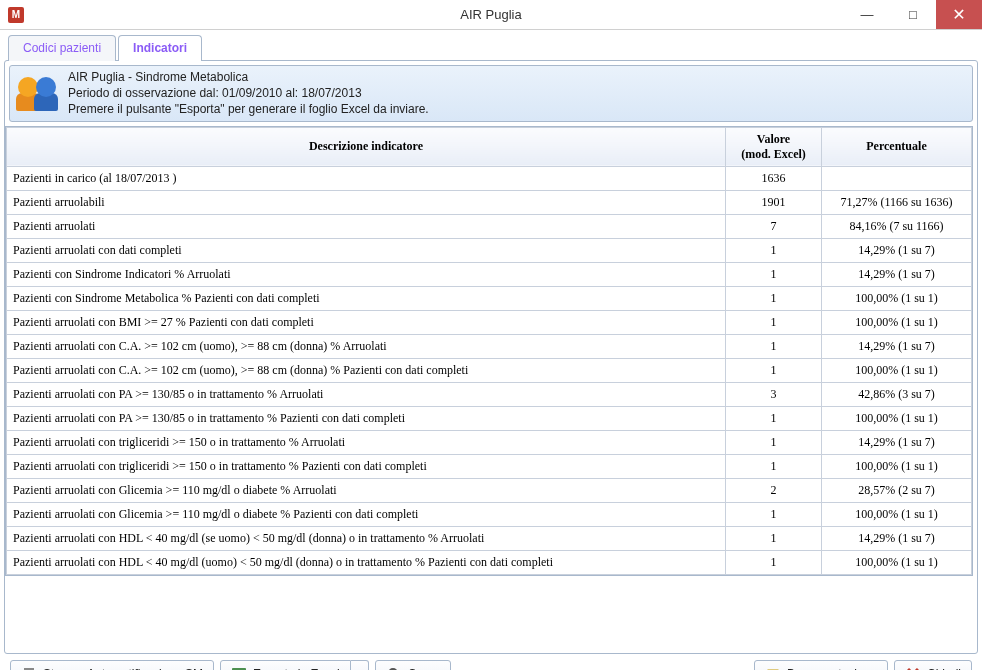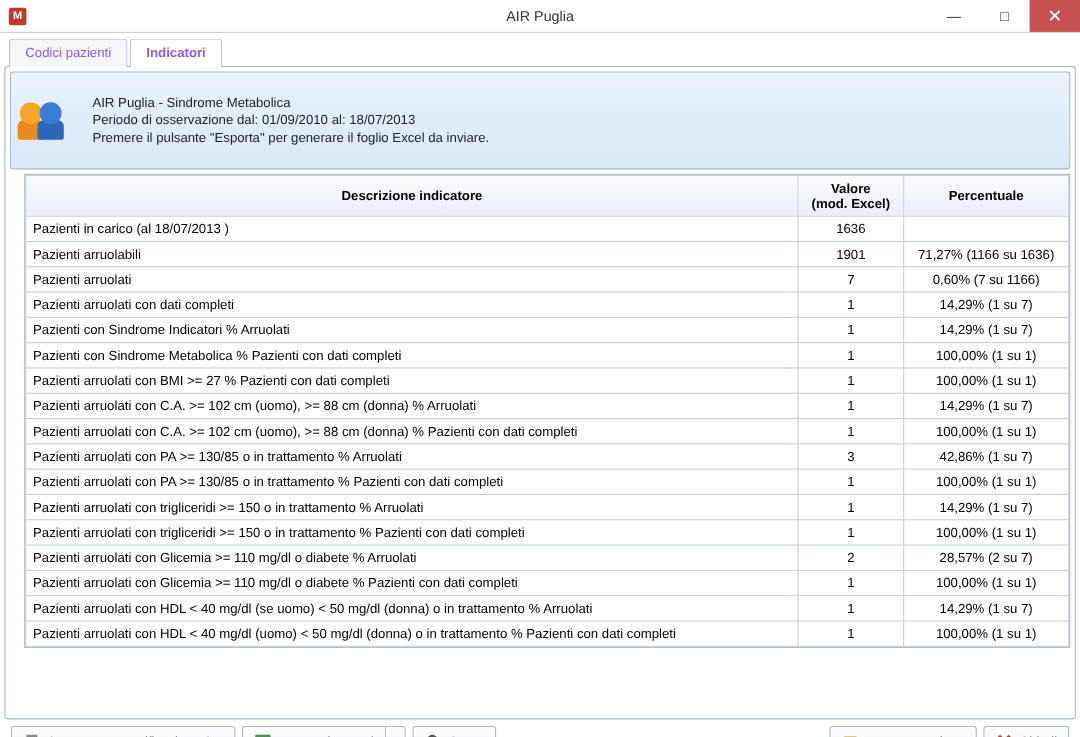--- a/index.html
+++ b/index.html
@@ -83,24 +83,24 @@
     border: 1px solid #a8b8cc;
     border-radius: 3px;
     min-height: 594px;
     background: #fff;
   }
   .infobar {
     margin: 4px;
     border: 1px solid #a8b8cc;
     border-radius: 3px;
     background: linear-gradient(#eaf2fb, #d9e7f7);
-    padding: 19px 8px;
-    display: flex;
-    align-items: center;
-    gap: 28px;
+    padding: 3px 8px;
+    display: flex;
+    align-items: center;
+    gap: 12px;
   }
   .people-icon {
     width: 38px; height: 36px;
     position: relative;
     flex-shrink: 0;
   }
   .people-icon .p1, .people-icon .p2 {
     position: absolute;
     width: 20px; height: 20px;
     border-radius: 50%;
@@ -111,22 +111,23 @@
   .people-icon .b1, .people-icon .b2 {
     position: absolute;
     width: 24px; height: 18px;
     border-radius: 6px 6px 2px 2px;
     bottom: 0;
   }
   .people-icon .b1 { left: -2px; background: #e78b1e; }
   .people-icon .b2 { right: -2px; background: #2d66b9; }
   .infobar-text { line-height: 1.35; color: #222; }
   .grid-wrap {
-    margin: 0 4px 4px 17px;
-    border: 1px solid #a8b8cc;
+    margin: 0 4px 4px 0;
+    border: 1px solid #a8b8cc;
+    font-family: Liberation Serif, serif;
   }
   table.grid {
     width: 100%;
     border-collapse: collapse;
     table-layout: fixed;
   }
   table.grid th, table.grid td {
     border: 1px solid #c8d0dc;
     padding: 4px 6px;
     font-size: 12px;
@@ -239,21 +240,21 @@
               <td class="c-pct"></td>
             </tr>
             <tr>
               <td>Pazienti arruolabili</td>
               <td class="c-val">1901</td>
               <td class="c-pct">71,27% (1166 su 1636)</td>
             </tr>
             <tr>
               <td>Pazienti arruolati</td>
               <td class="c-val">7</td>
-              <td class="c-pct">0,60% (7 su 1166)</td>
+              <td class="c-pct">84,16% (7 su 1166)</td>
             </tr>
             <tr>
               <td>Pazienti arruolati con dati completi</td>
               <td class="c-val">1</td>
               <td class="c-pct">14,29% (1 su 7)</td>
             </tr>
             <tr>
               <td>Pazienti con Sindrome Indicatori  % Arruolati</td>
               <td class="c-val">1</td>
               <td class="c-pct">14,29% (1 su 7)</td>
@@ -274,21 +275,21 @@
               <td class="c-pct">14,29% (1 su 7)</td>
             </tr>
             <tr>
               <td>Pazienti arruolati con C.A. &gt;= 102 cm (uomo), &gt;= 88 cm (donna) % Pazienti con dati completi</td>
               <td class="c-val">1</td>
               <td class="c-pct">100,00% (1 su 1)</td>
             </tr>
             <tr>
               <td>Pazienti arruolati con PA &gt;= 130/85 o in trattamento  % Arruolati</td>
               <td class="c-val">3</td>
-              <td class="c-pct">42,86% (1 su 7)</td>
+              <td class="c-pct">42,86% (3 su 7)</td>
             </tr>
             <tr>
               <td>Pazienti arruolati con PA &gt;= 130/85 o in trattamento  % Pazienti con dati completi</td>
               <td class="c-val">1</td>
               <td class="c-pct">100,00% (1 su 1)</td>
             </tr>
             <tr>
               <td>Pazienti arruolati con trigliceridi &gt;= 150 o in trattamento  % Arruolati</td>
               <td class="c-val">1</td>
               <td class="c-pct">14,29% (1 su 7)</td>

